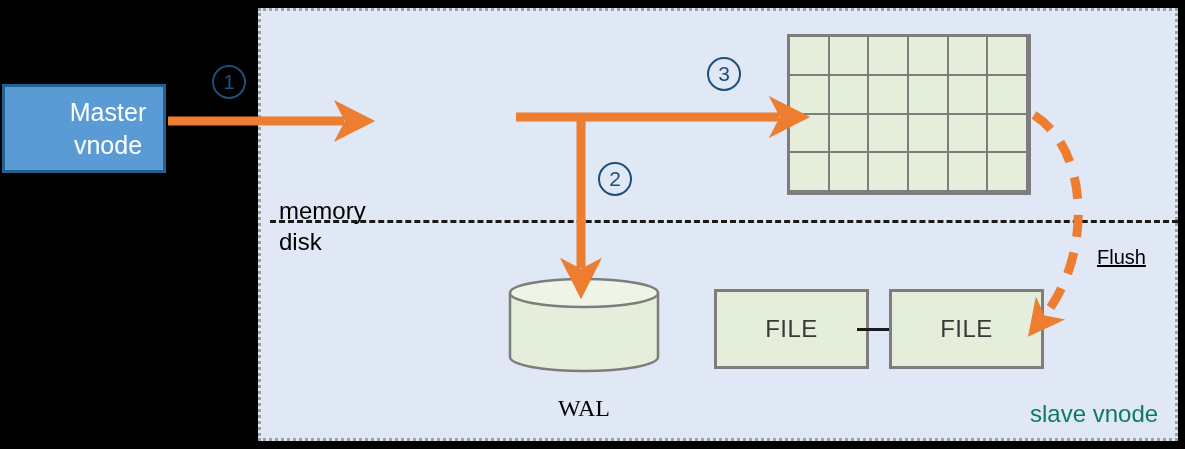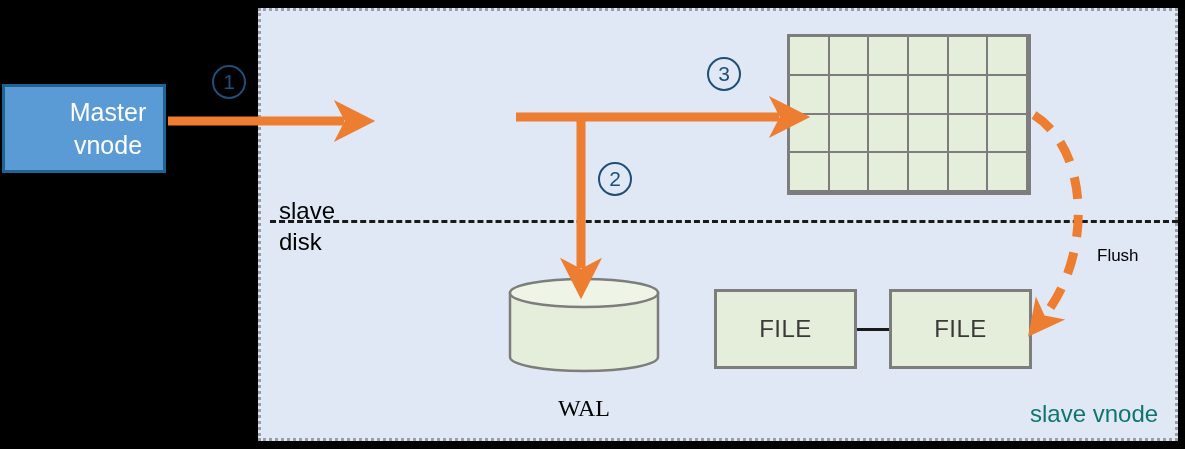--- a/index.html
+++ b/index.html
@@ -99,21 +99,21 @@
     width: 152px;
     text-align: center;
     font-size: 24px;
     color: #000000;
     font-family: Liberation Serif, serif;
   }
   
   .file-box {
     position: absolute;
     top: 289px;
-    width: 143px;
+    width: 155px;
     height: 80px;
     background: #e4eeda;
     border: 3px solid #7d7d7d;
     box-sizing: border-box;
     display: flex;
     align-items: center;
     justify-content: center;
     font-size: 24px;
     color: #3a3a3a;
     letter-spacing: 0.5px;
@@ -167,22 +167,23 @@
     background: transparent;
   }
   #step-1 { left: 212px; top: 65px; }
   #step-2 { left: 598px; top: 162px; }
   #step-3 { left: 707px; top: 57px; }
   
   #flush-label {
     position: absolute;
     left: 1097px;
     top: 246px;
-    font-size: 17px;
-    color: #000000;
+    font-size: 20px;
+    color: #000000;
+    text-decoration: underline;
   }
   
   #slave-vnode-label {
     position: absolute;
     left: 1030px;
     top: 400px;
     font-size: 24px;
     color: #0f766e;
   }
   
@@ -196,21 +197,21 @@
   }
 </style>
 </head>
 <body>
 
 <div id="root">
 
   <div id="vnode-panel"></div>
 
   <div id="divider-line"></div>
-  <div id="memory-label">slave</div>
+  <div id="memory-label">memory</div>
   <div id="disk-label">disk</div>
 
   <div id="master-vnode">
     <span>Master</span>
     <span>vnode</span>
   </div>
 
 
   <div id="memory-grid" style="grid-template-columns: repeat(6, 1fr); grid-template-rows: repeat(4, 1fr);">
       <div class="cell"></div>

